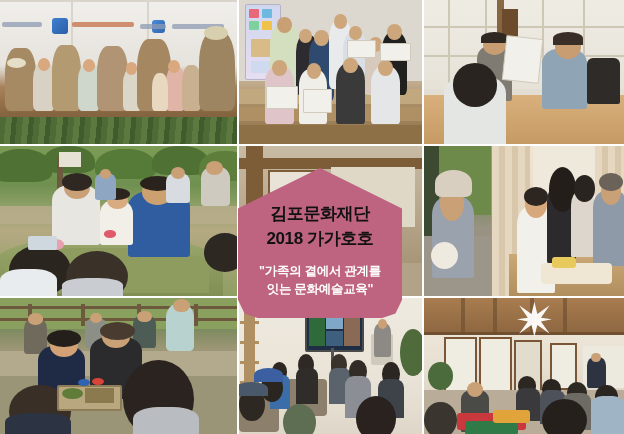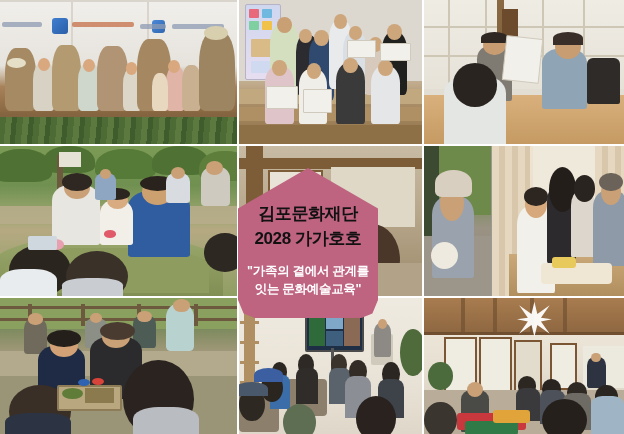--- a/index.html
+++ b/index.html
@@ -102,21 +102,21 @@
 
   
   .s10{background:linear-gradient(#efe9dd 0%,#e7e0d2 50%,#cdc3b1 100%);}
   .s10 .ceiling{position:absolute;left:0;right:0;top:0;height:26%;
      background:linear-gradient(#a87c4f,#8d6640);}
   .s10 .rafter{position:absolute;top:0;height:100%;width:4px;background:#6f4f30;opacity:.65;}
   .s10 .panel{position:absolute;background:#efece2;border:2px solid #7a5634;}
   .s10 .star{position:absolute;color:#fff;}
 
   
-  .panel-wrap{position:absolute;left:238px;top:168px;width:140px;height:150px;}
+  .panel-wrap{position:absolute;left:238px;top:168px;width:164px;height:150px;}
   .pink{position:absolute;inset:0;background:#be6380;
      clip-path:polygon(50% 0%,100% 27%,100% 88%,96% 97%,88% 100%,12% 100%,4% 97%,0% 88%,0% 27%);}
   .panel-text{position:absolute;inset:0;display:flex;flex-direction:column;
      align-items:center;justify-content:center;gap:2px;padding-top:16px;box-sizing:border-box;}
   .t-line{color:#111;font-weight:bold;font-size:17px;letter-spacing:-.4px;line-height:1.35;
      text-align:center;white-space:nowrap;}
   .sub{margin-top:9px;color:#fff;font-weight:bold;font-size:12.5px;line-height:1.45;
      text-align:center;letter-spacing:-.3px;}
 </style>
 </head>
@@ -464,21 +464,21 @@
         <div class="blob" style="left:2%;top:46%;width:12%;height:20%;background:#4b6b3c;"></div>
       </div>
     </div>
 
   </div>
 
   <div class="panel-wrap">
     <div class="pink"></div>
     <div class="panel-text">
       <div class="t-line">김포문화재단</div>
-      <div class="t-line">2028 가가호호</div>
+      <div class="t-line">2018 가가호호</div>
       <div class="sub">
         <div>"가족의 곁에서 관계를</div>
         <div>잇는 문화예술교육"</div>
       </div>
     </div>
   </div>
 
 </div>
 
 </body></html>

